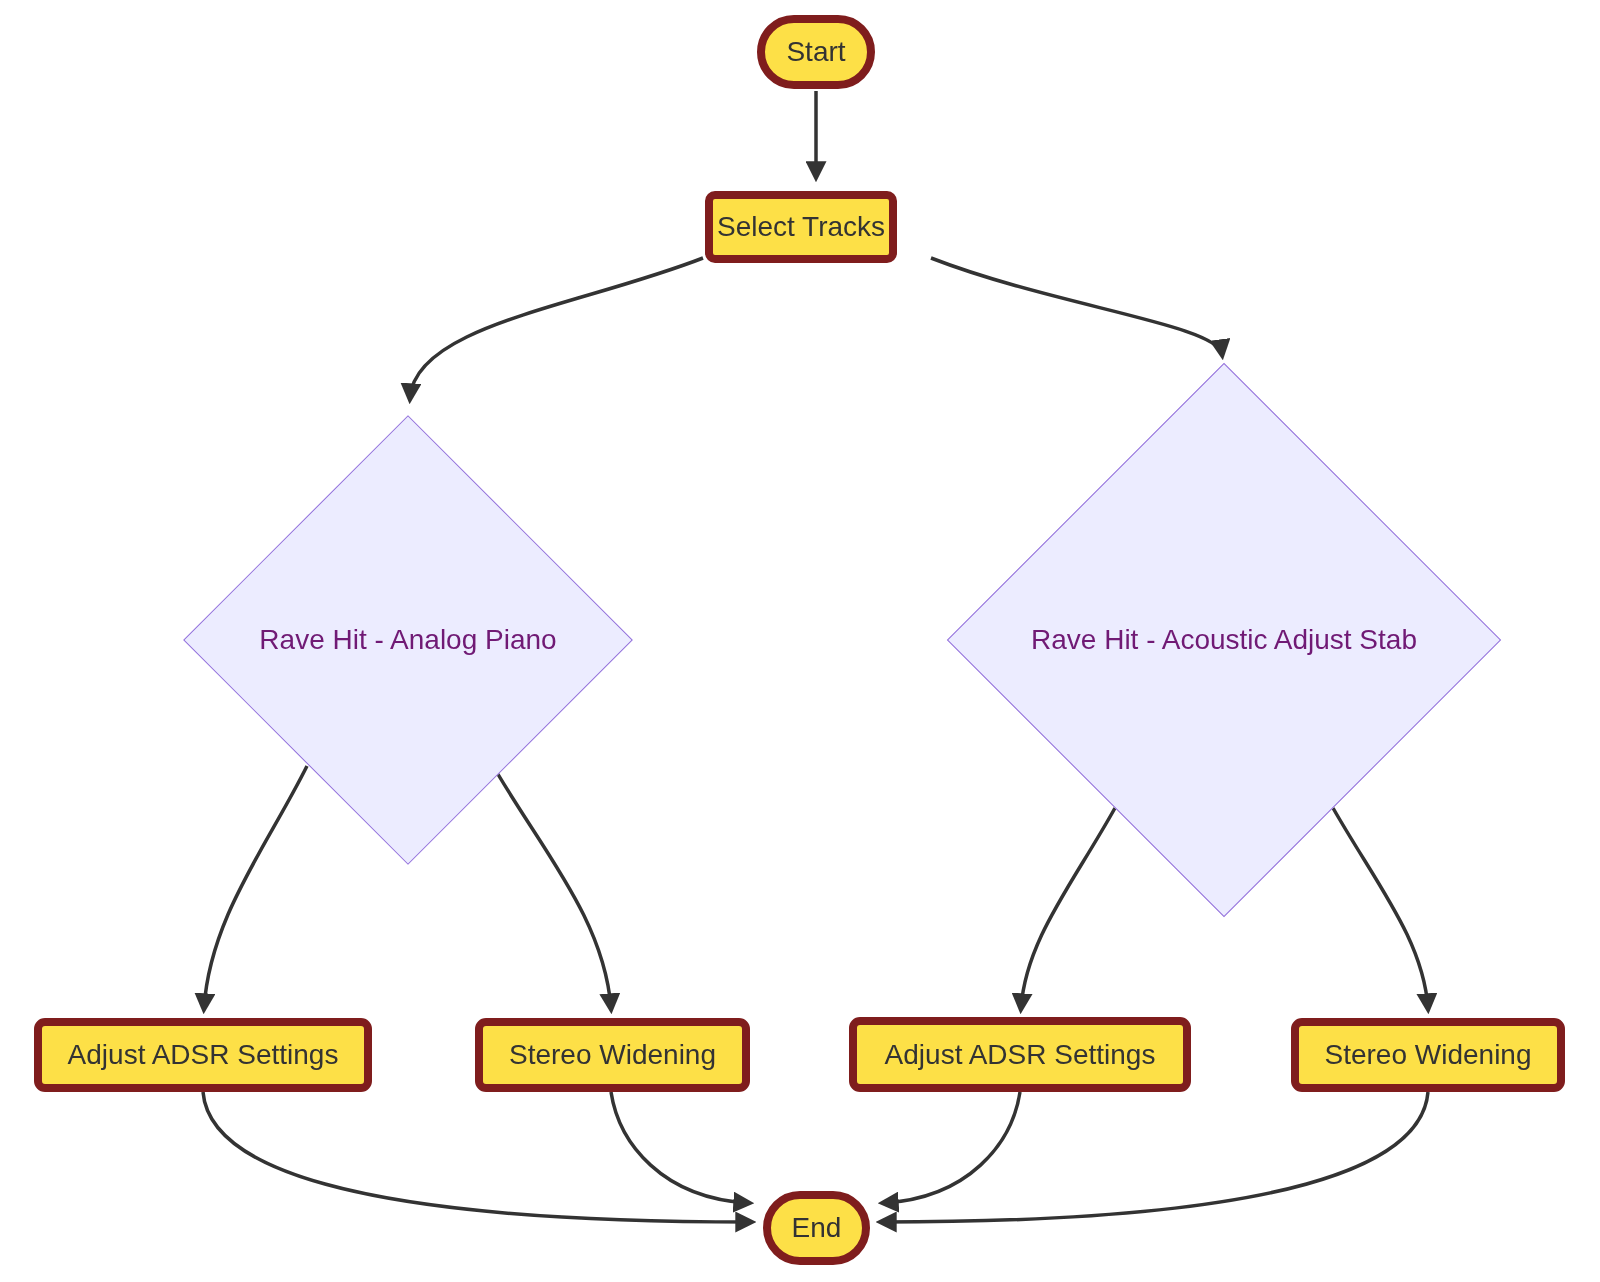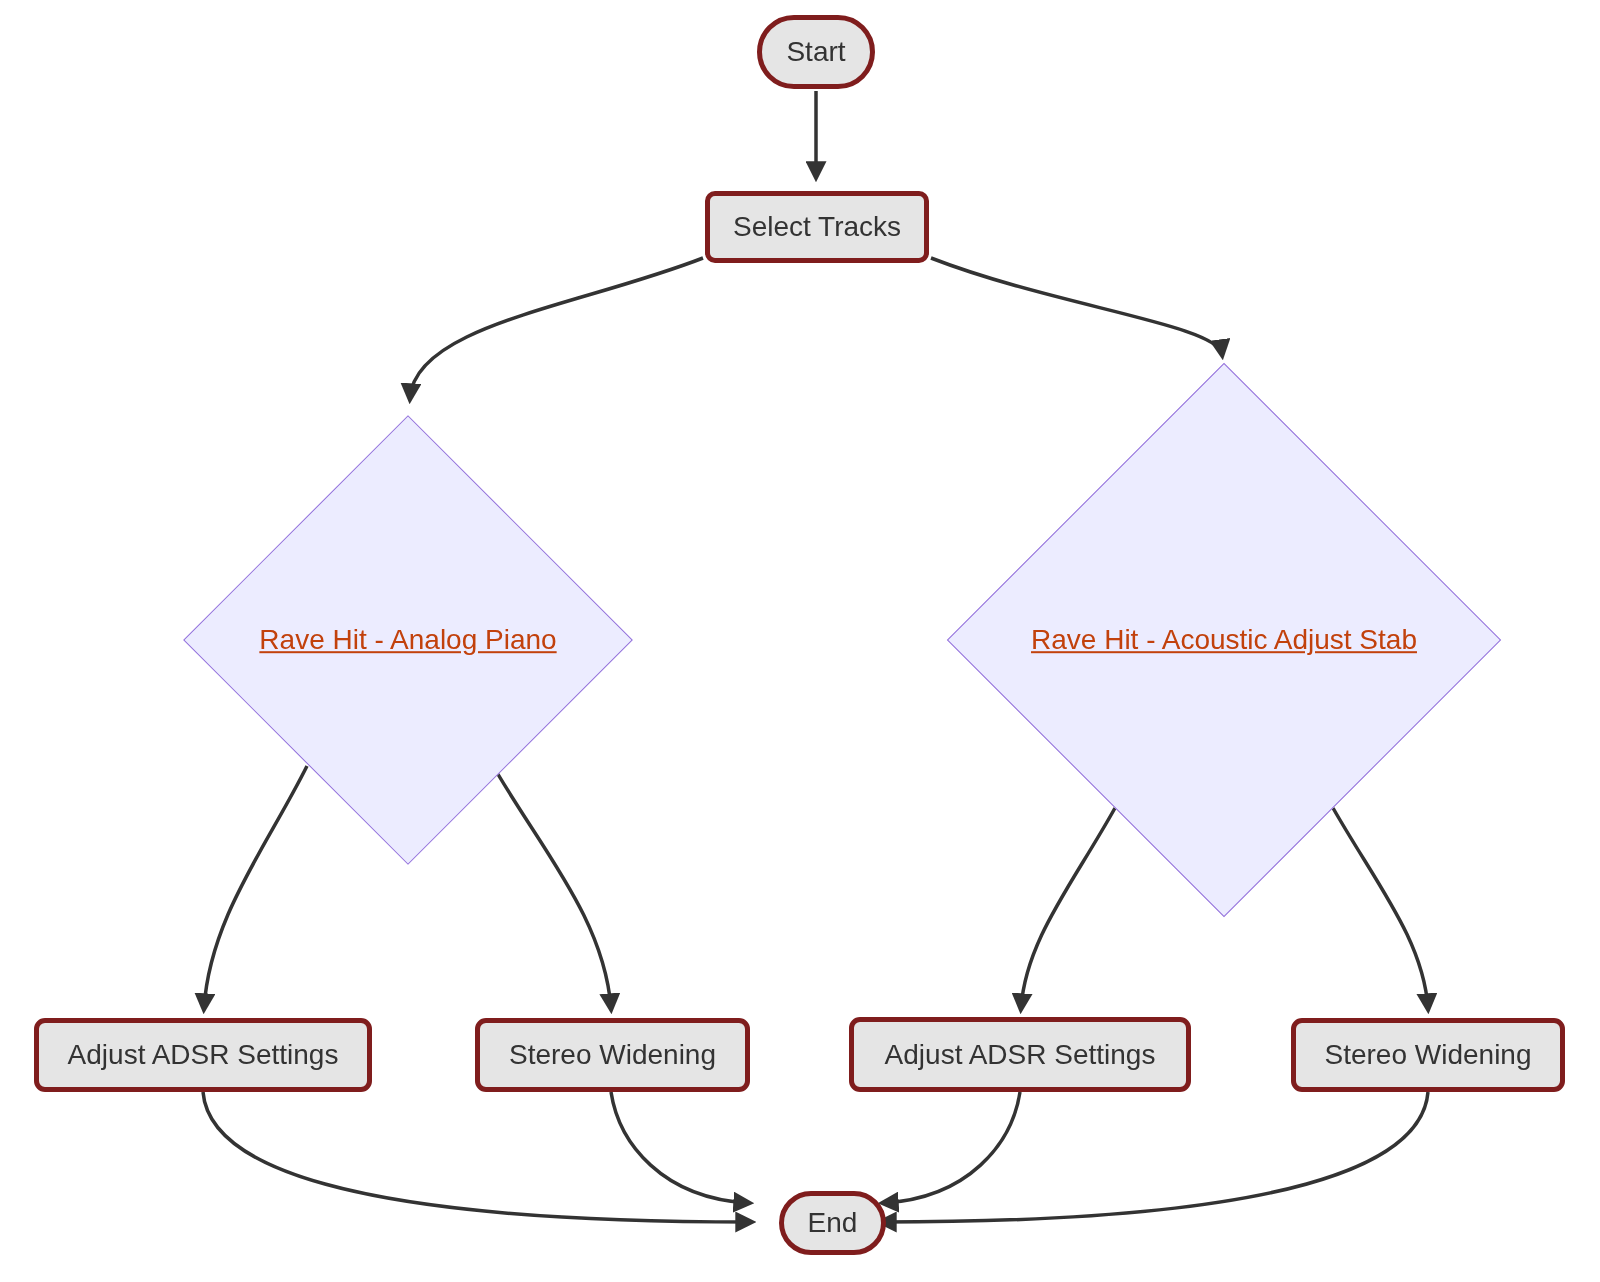--- a/index.html
+++ b/index.html
@@ -4,34 +4,34 @@
 <style>
   html,body { margin:0; padding:0; background:#ffffff; }
   .canvas {
     position:relative; width:1600px; height:1282px; background:#ffffff;
     font-family:"Liberation Sans", sans-serif; color:#333333; overflow:hidden;
   }
   .edge-layer { position:absolute; left:0; top:0; width:1600px; height:1282px; }
   .edge { fill:none; stroke:#333333; stroke-width:3.5px; }
   .node {
     position:absolute; display:flex; align-items:center; justify-content:center;
-    box-sizing:border-box; background:#e5e5e5; border:5px solid #7f1d1d;
+    box-sizing:border-box; background:#fde047; border:8px solid #7f1d1d;
     font-size:28px; line-height:1.2; color:#333333; text-align:center;
   }
   .stadium { border-radius:999px; }
   .rounded { border-radius:10px; }
   .sharp { border-radius:11px; }
   .diamond { background:none; border:none; }
   .diamond-shape {
     position:absolute; inset:0; transform:rotate(45deg);
     background:#ECECFF; border:1.5px solid #9370DB; box-sizing:border-box;
   }
   .diamond-label {
     position:absolute; left:50%; top:50%; transform:translate(-50%,-50%);
-    white-space:nowrap; font-size:28px; color:#c2410c;text-decoration:underline;
+    white-space:nowrap; font-size:28px; color:#701a75;
   }
   .node-label { white-space:nowrap; }
 </style>
 </head>
 <body>
 
 <div class="canvas">
 
   <svg class="edge-layer" viewBox="0 0 1600 1282" xmlns="http://www.w3.org/2000/svg">
     <defs>
@@ -49,21 +49,21 @@
     <path class="edge" d="M 203 1092 C 209 1164, 340 1222, 750 1222" marker-end="url(#arrow)"></path>
     <path class="edge" d="M 611 1092 C 619 1144, 663 1198, 748 1203" marker-end="url(#arrow)"></path>
     <path class="edge" d="M 1020 1092 C 1012 1144, 968 1198, 884 1203" marker-end="url(#arrow)"></path>
     <path class="edge" d="M 1428 1092 C 1422 1164, 1292 1222, 882 1222" marker-end="url(#arrow)"></path>
   </svg>
 
   <div class="node stadium" style="left:757px; top:15px; width:118px; height:74px;">
     <span class="node-label">Start</span>
   </div>
 
-  <div class="node rounded" style="left:705px; top:191px; width:224px; height:72px;">
+  <div class="node rounded" style="left:705px; top:191px; width:192px; height:72px;">
     <span class="node-label">Select Tracks</span>
   </div>
 
   <div class="node diamond" style="left:249px; top:481px; width:318px; height:318px;">
     <div class="diamond-shape"></div>
     <span class="diamond-label">Rave Hit - Analog Piano</span>
   </div>
 
   <div class="node diamond" style="left:1028px; top:444px; width:392px; height:392px;">
     <div class="diamond-shape"></div>
@@ -79,17 +79,17 @@
   </div>
 
   <div class="node sharp" style="left:849px; top:1017px; width:342px; height:75px;">
     <span class="node-label">Adjust ADSR Settings</span>
   </div>
 
   <div class="node sharp" style="left:1291px; top:1018px; width:274px; height:74px;">
     <span class="node-label">Stereo Widening</span>
   </div>
 
-  <div class="node stadium" style="left:779px; top:1191px; width:107px; height:64px;">
+  <div class="node stadium" style="left:763px; top:1191px; width:107px; height:74px;">
     <span class="node-label">End</span>
   </div>
 
 </div>
 
 </body></html>

